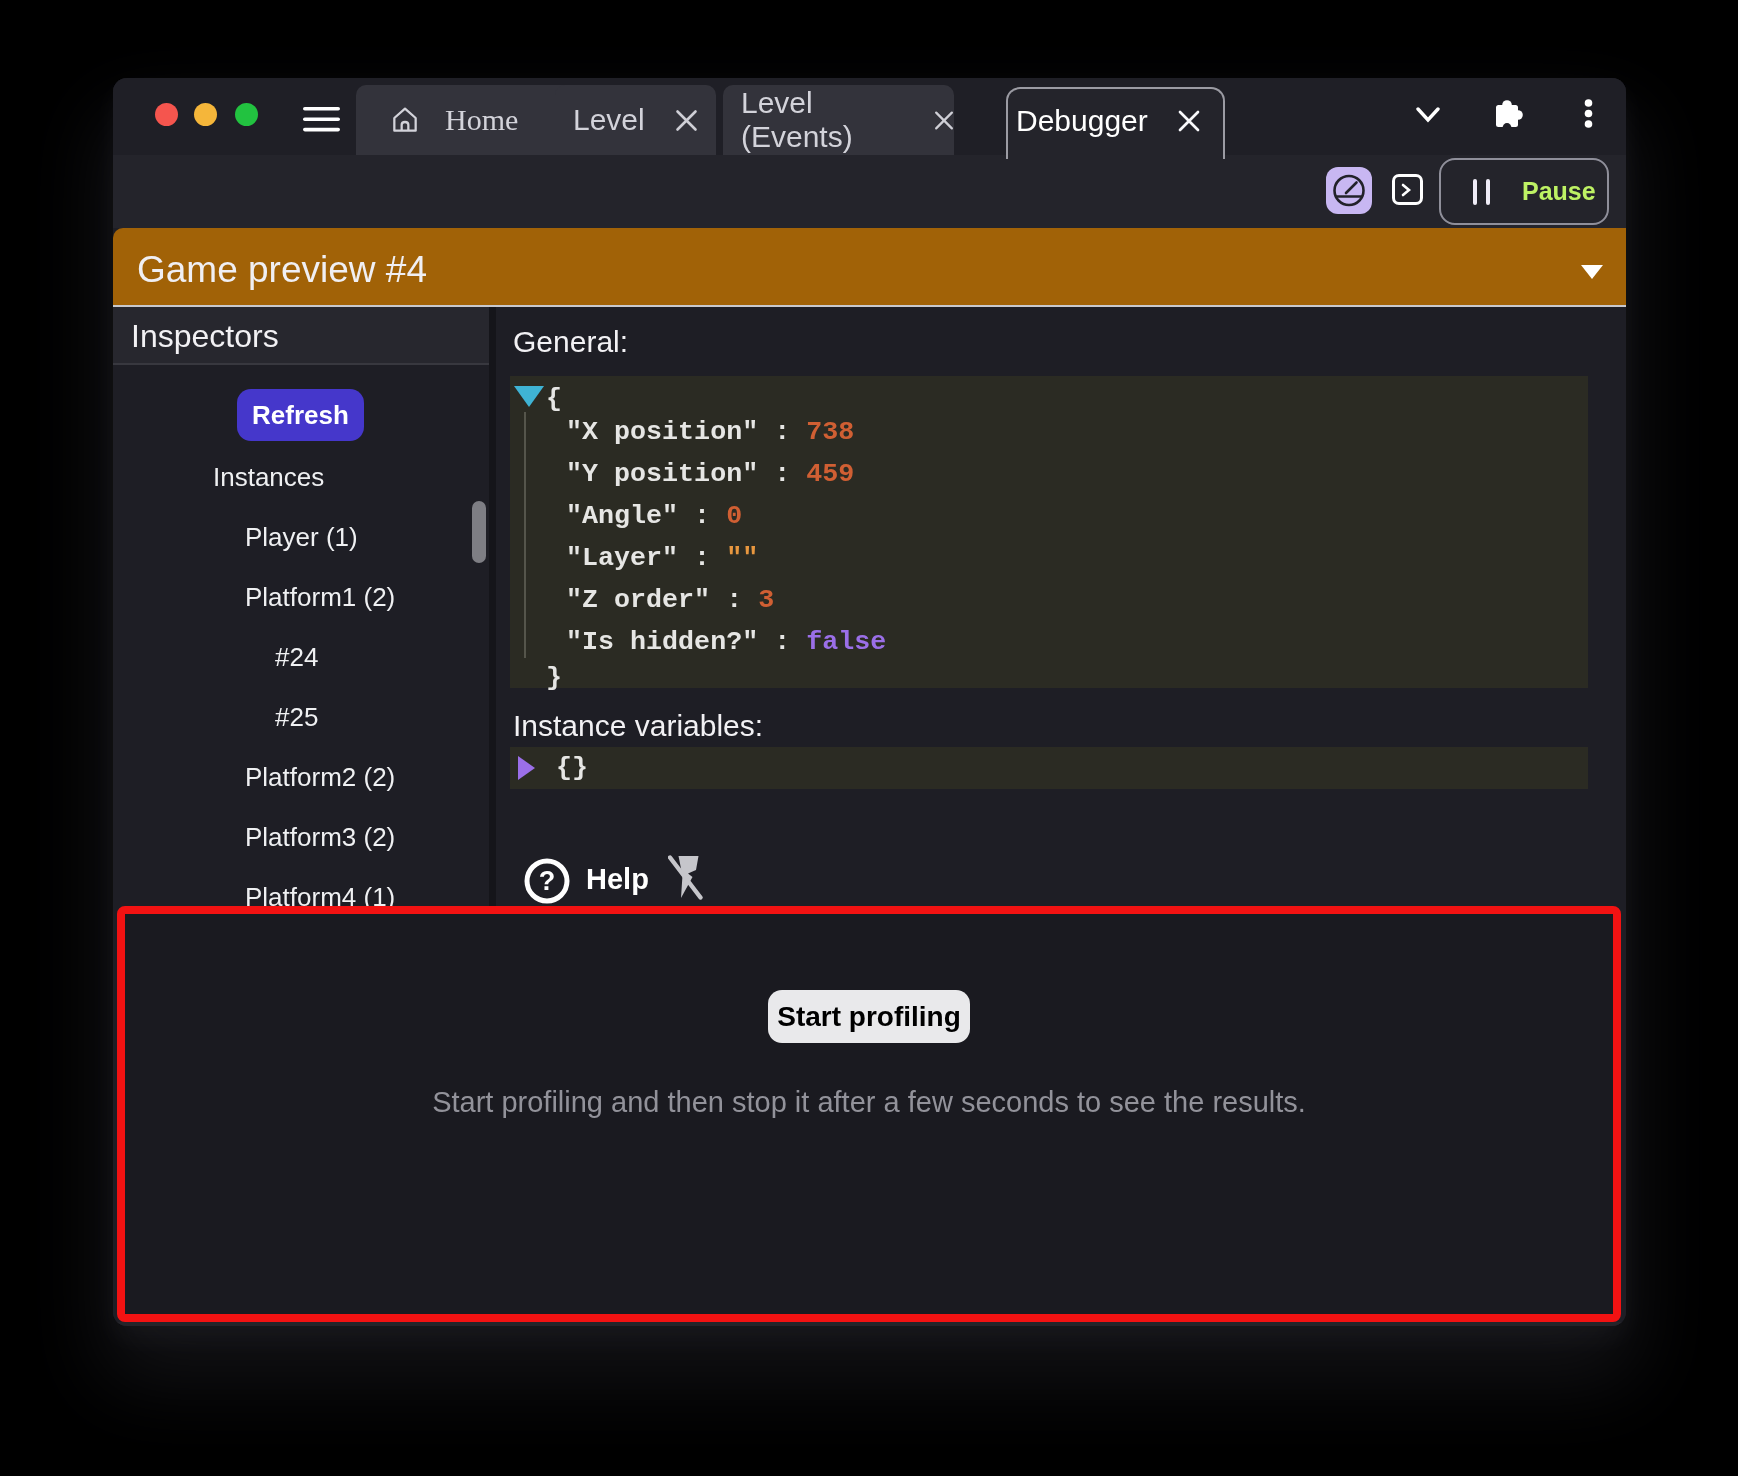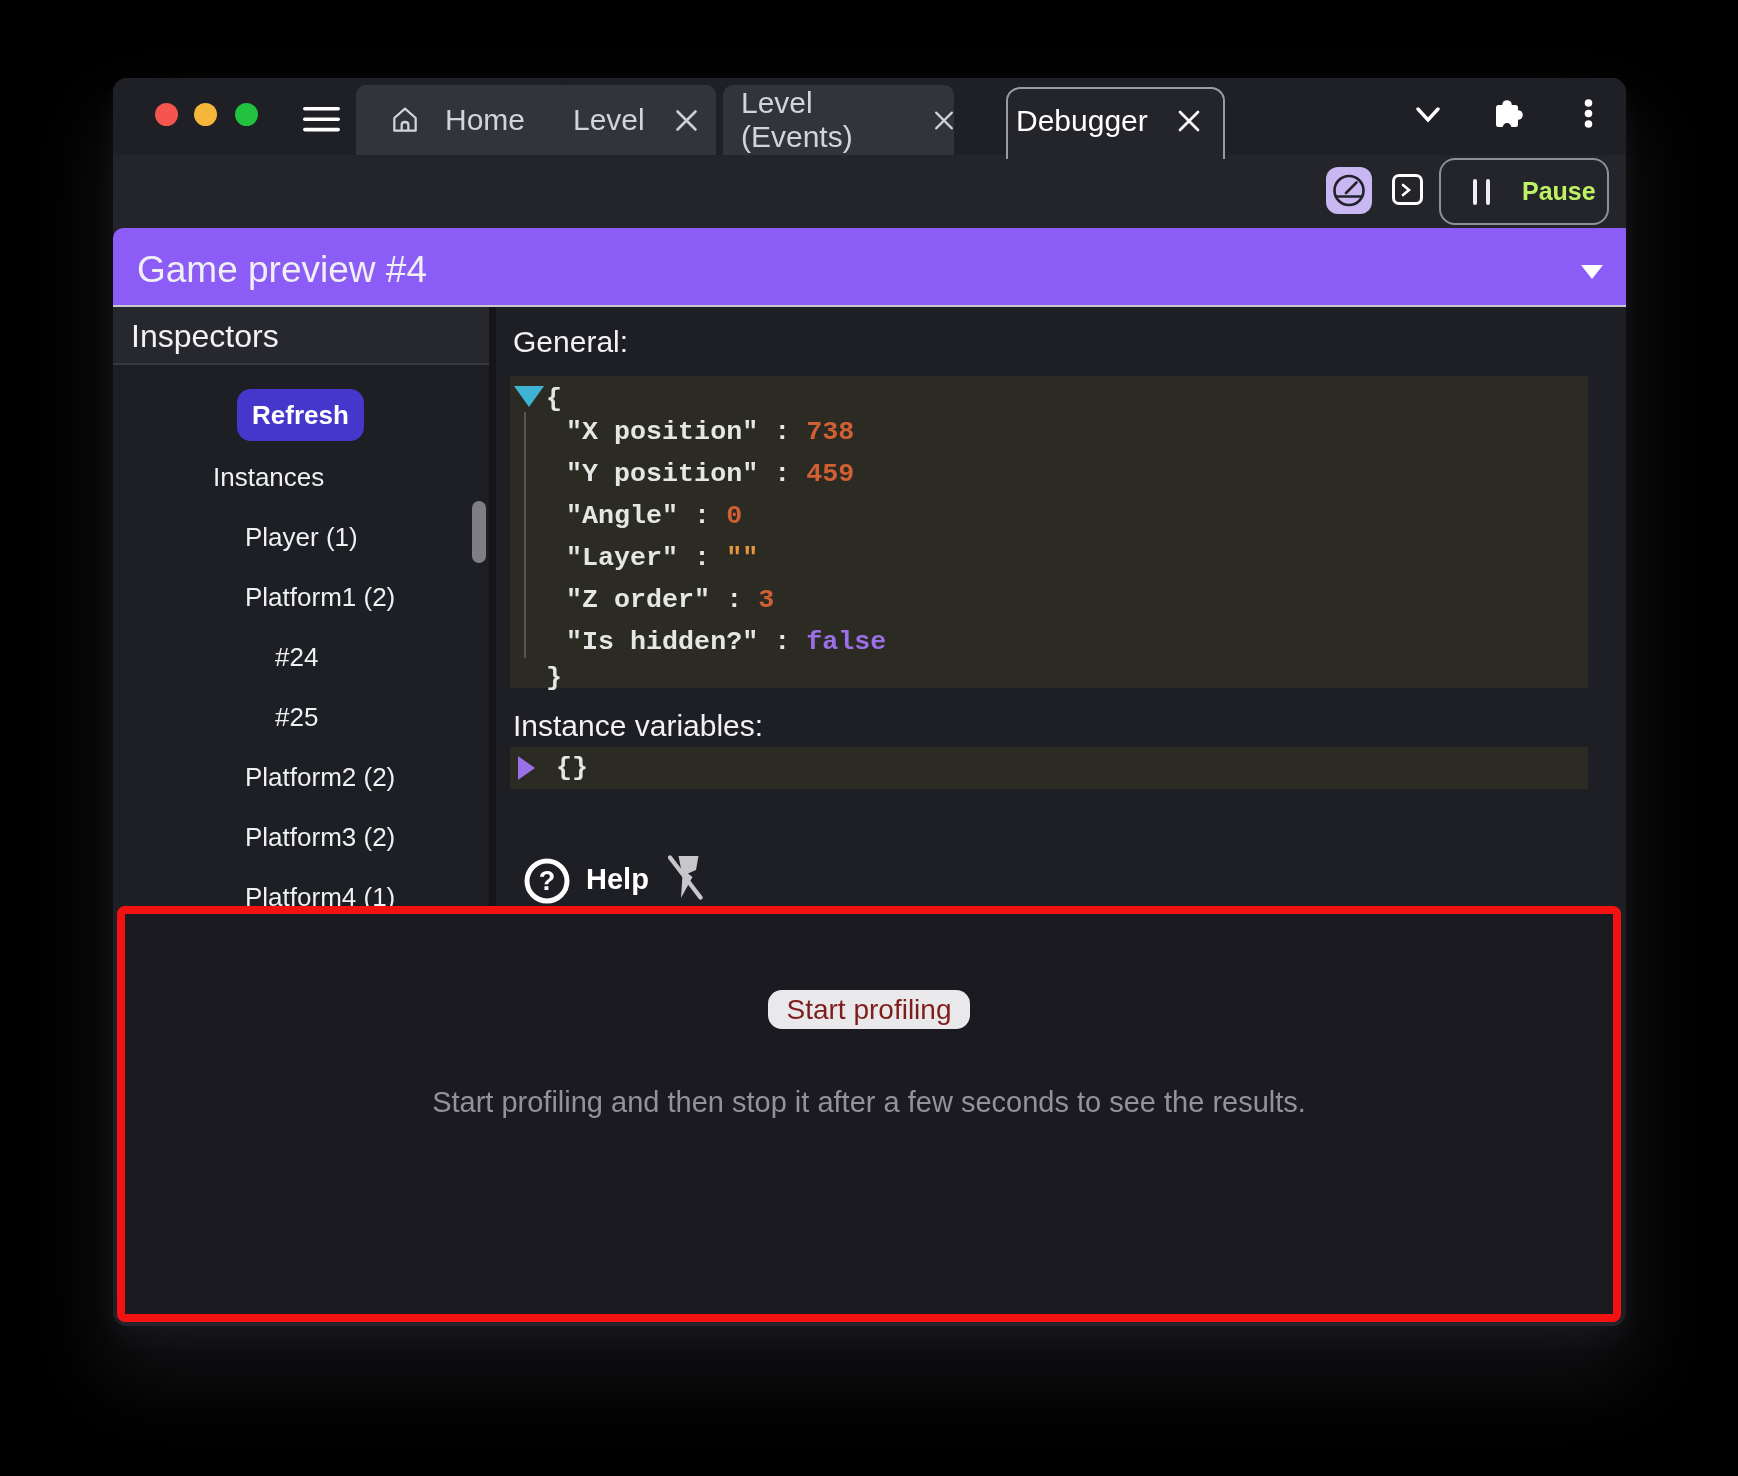--- a/index.html
+++ b/index.html
@@ -11,21 +11,21 @@
   box-shadow:0 45px 80px 12px rgba(60,60,68,0.30), 0 12px 28px rgba(55,55,62,0.22);
 }
 
 .titlebar { position:absolute; left:0; top:0; width:100%; height:77px; background:#1f1f26; }
 .dot { position:absolute; top:25px; width:23px; height:23px; border-radius:50%; }
 .toolbar { position:absolute; left:0; top:77px; width:100%; height:73px; background:#24242b; }
 .tab { position:absolute; top:7px; height:70px; background:#33333b; border-radius:10px 10px 0 0;
        color:#d3d3da; font-size:30px; display:flex; align-items:center; }
 .tab.active { background:#24242b; border:2px solid #9b9ba3; border-bottom:none; border-radius:14px 14px 0 0; color:#fff; height:72px; top:9px; padding-bottom:6px; }
 
-.previewbar { position:absolute; left:0; top:150px; width:100%; height:77px; background:#8b5cf6; border-radius:10px 0 0 0; }
+.previewbar { position:absolute; left:0; top:150px; width:100%; height:77px; background:#a16207; border-radius:10px 0 0 0; }
 .prevtitle { position:absolute; left:24px; top:21px; font-size:37px; color:#f0eff3; }
 .caret { position:absolute; right:23px; top:37px; width:0; height:0; border-left:11px solid transparent; border-right:11px solid transparent; border-top:14px solid #fff; }
 .lightline { position:absolute; left:0; top:227px; width:100%; height:2px; background:#c9c9cd; }
 
 .sidebar { position:absolute; left:0; top:229px; width:376px; bottom:0; background:#1e1e25; }
 .sep { position:absolute; left:376px; top:229px; width:7px; bottom:0; background:#15151a; }
 .content { position:absolute; left:383px; top:229px; right:0; bottom:0; background:#1e1e25; }
 .insp-head { position:absolute; left:0; top:0; width:100%; height:58px; background:#27272e; border-bottom:2px solid #38383f; }
 .insp-head span { position:absolute; left:18px; top:11px; font-size:32px; color:#f2f1f4; }
 .refresh { position:absolute; left:124px; top:82px; width:127px; height:52px; background:#4537cb; border-radius:14px;
@@ -43,22 +43,22 @@
 .jtri { position:absolute; left:4px; top:10px; width:0; height:0; border-left:15px solid transparent; border-right:15px solid transparent; border-top:21px solid #3fb3d4; }
 .jguide { position:absolute; left:14px; top:36px; width:2px; height:246px; background:#55554b; }
 .jsonbar { position:absolute; left:14px; top:440px; width:1078px; height:42px; background:#2b2b23;
   font-family:"Liberation Mono", monospace; font-size:26.7px; font-weight:700; color:#e6e6e4; line-height:42px; }
 .ptri { position:absolute; left:8px; top:9px; width:0; height:0; border-top:12px solid transparent; border-bottom:12px solid transparent; border-left:17px solid #9b6fe8; }
 
 .profiler { position:absolute; left:4px; right:5px; top:828px; bottom:4px;
   border:8px solid #f21212; border-radius:8px; background:#1a1a20; overflow:hidden; }
 .prof-head { position:absolute; left:0; top:0; width:100%; height:60px; background:#31313a; }
 .prof-head span { position:absolute; left:7px; top:10px; font-size:34px; color:#f4f3f6; }
-.startbtn { position:absolute; left:50%; transform:translateX(-50%); top:76px; width:202px; height:39px;
-  background:#e9e9eb; border-radius:14px; color:#7f1d1d; font-size:28px; font-weight:400;
+.startbtn { position:absolute; left:50%; transform:translateX(-50%); top:76px; width:202px; height:53px;
+  background:#e9e9eb; border-radius:14px; color:#000000; font-size:28px; font-weight:700;
   display:flex; align-items:center; justify-content:center; }
 .caption { position:absolute; left:0; width:100%; top:172px; text-align:center; font-size:29px; color:#92929a; }
 svg { display:block; }
 .icon { position:absolute; }
 </style>
 </head>
 <body>
 <div class="win">
 
   <div class="titlebar">
@@ -67,21 +67,21 @@
     <div class="dot" style="left:122px; background:#22c240;"></div>
   </div>
   <div class="toolbar"></div>
 
   <svg class="icon" style="left:190px; top:29px;" width="37" height="26" viewBox="0 0 37 26">
     <rect x="0" y="0" width="37" height="3.6" rx="1.8" fill="#fff"></rect>
     <rect x="0" y="10.4" width="37" height="3.6" rx="1.8" fill="#fff"></rect>
     <rect x="0" y="20.8" width="37" height="3.6" rx="1.8" fill="#fff"></rect>
   </svg>
 
-  <div class="tab" style="left:243px; width:217px;">
+  <div class="tab" style="left:243px; width:217px;font-family:Liberation Serif, serif;">
     <svg style="margin-left:33px;" width="32" height="32" viewBox="0 0 24 24" fill="none" stroke="#d3d3da" stroke-width="1.7">
       <path d="M4 10.5 L12 3.5 L20 10.5 L20 20 L4 20 Z" stroke-linejoin="round"></path>
       <path d="M9.5 20 L9.5 15.5 Q9.5 13.5 12 13.5 Q14.5 13.5 14.5 15.5 L14.5 20"></path>
     </svg>
     <span style="margin-left:24px;">Home</span>
   </div>
   <div class="tab" style="left:442px; width:161px;">
     <span style="margin-left:18px;">Level</span>
     <svg style="margin-left:30px;" width="23" height="23" viewBox="0 0 23 23" fill="none" stroke="#cfcfd6" stroke-width="2.6" stroke-linecap="round">
         <path d="M2.5 2.5 L20.5 20.5 M20.5 2.5 L2.5 20.5"></path>

